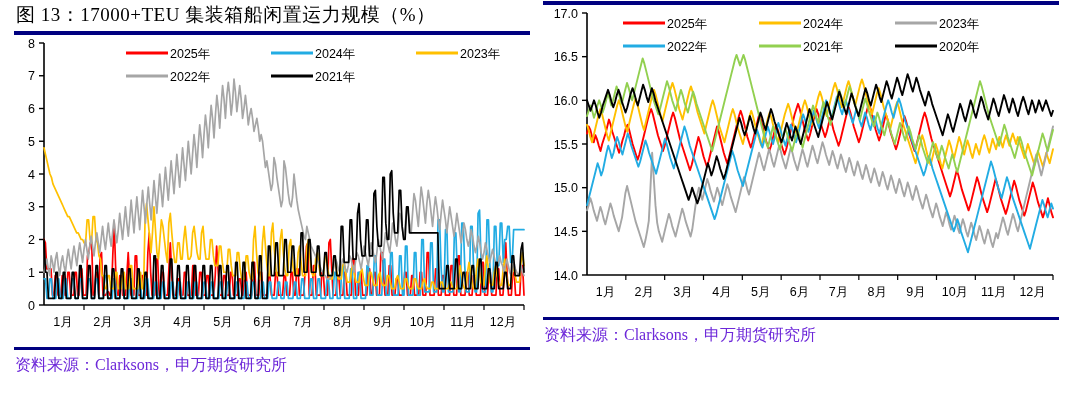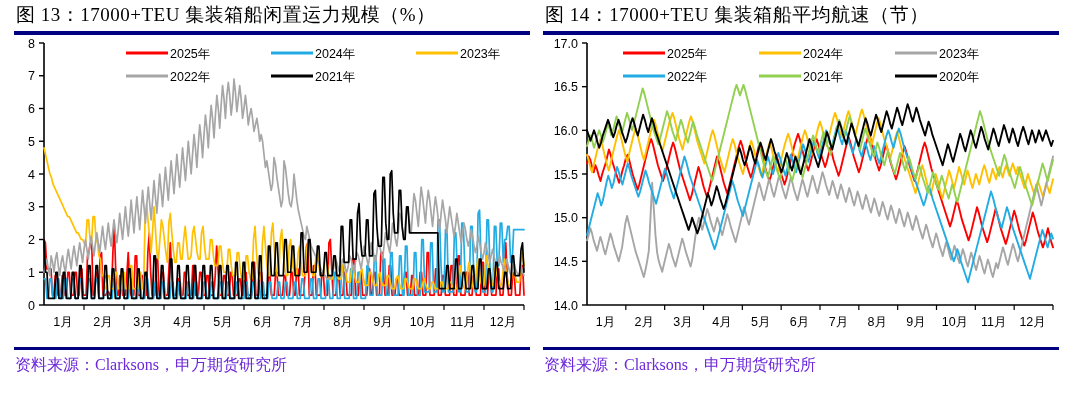--- a/index.html
+++ b/index.html
@@ -109,21 +109,20 @@
           <text x="156" y="45.5" class="legend-label">2022年</text>
           <line x1="257" y1="41" x2="299" y2="41" stroke="#000000" stroke-width="3.2"></line>
           <text x="301" y="45.5" class="legend-label">2021年</text>
         </svg>
     </div>
     <div class="rule-bottom"></div>
     <div class="source">资料来源：Clarksons，申万期货研究所</div>
   </div>
 
   <div class="panel panel-right">
-    <div class="fig-title">图 14：17000+TEU 集装箱船平均航速（节）</div>
     <div class="rule-top"></div>
     <div class="chart-area">
       <svg class="chart-svg" id="svg-right" width="516" height="312" viewBox="0 0 516 312">
           <line x1="39" y1="270" x2="44" y2="270" stroke="#000" stroke-width="1.4"></line>
           <text x="35" y="274.5" text-anchor="end" class="tick-label">14.0</text>
           <line x1="39" y1="226.33333333333334" x2="44" y2="226.33333333333334" stroke="#000" stroke-width="1.4"></line>
           <text x="35" y="230.83333333333334" text-anchor="end" class="tick-label">14.5</text>
           <line x1="39" y1="182.66666666666669" x2="44" y2="182.66666666666669" stroke="#000" stroke-width="1.4"></line>
           <text x="35" y="187.16666666666669" text-anchor="end" class="tick-label">15.0</text>
           <line x1="39" y1="139" x2="44" y2="139" stroke="#000" stroke-width="1.4"></line>

